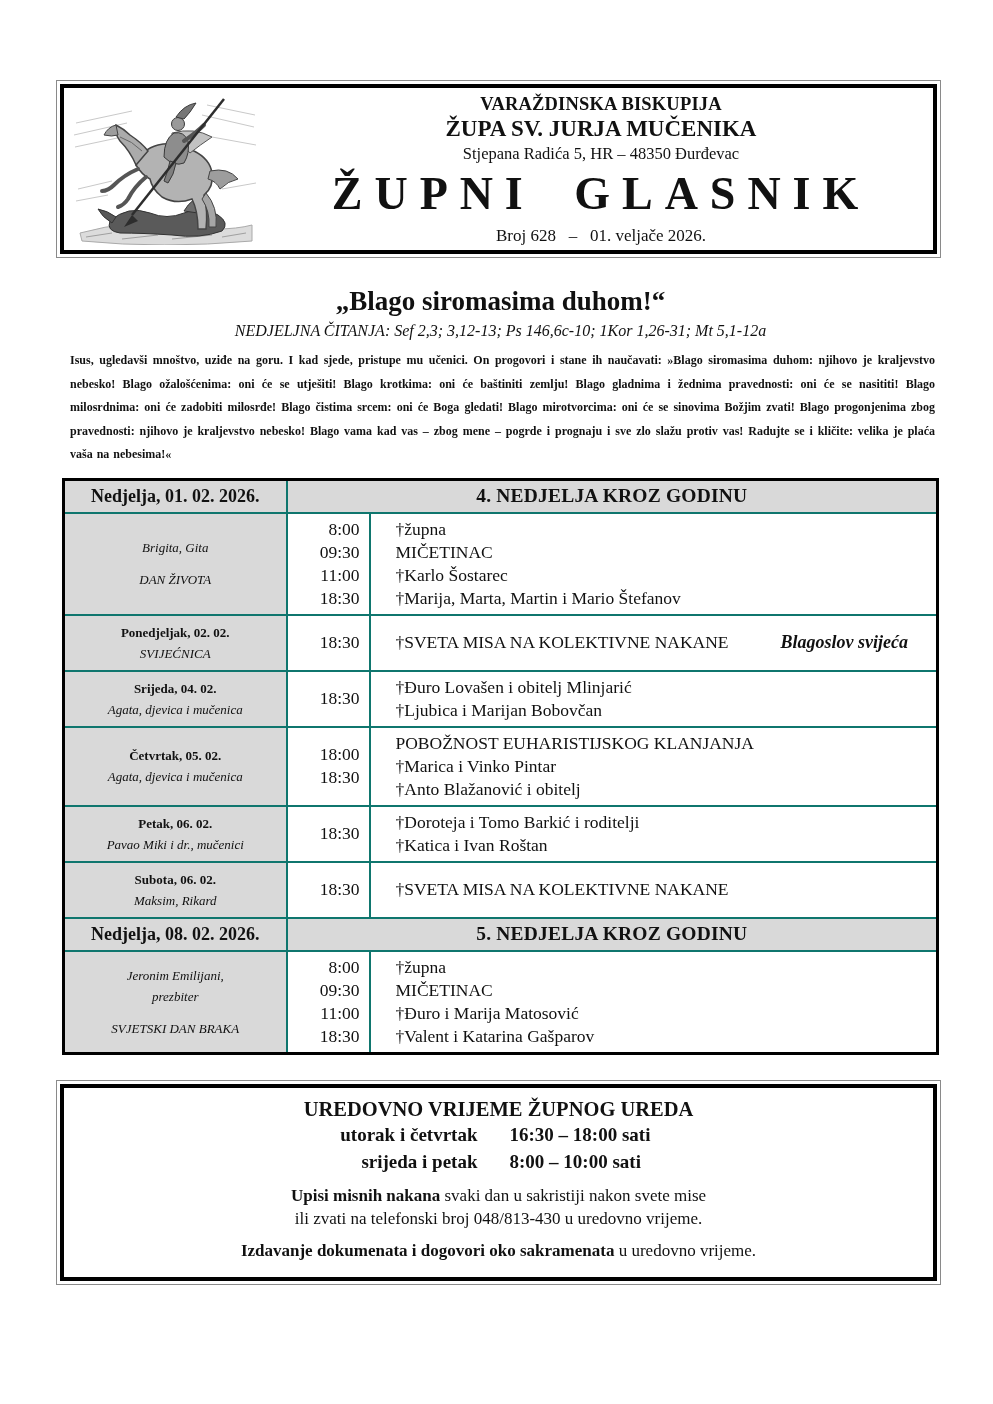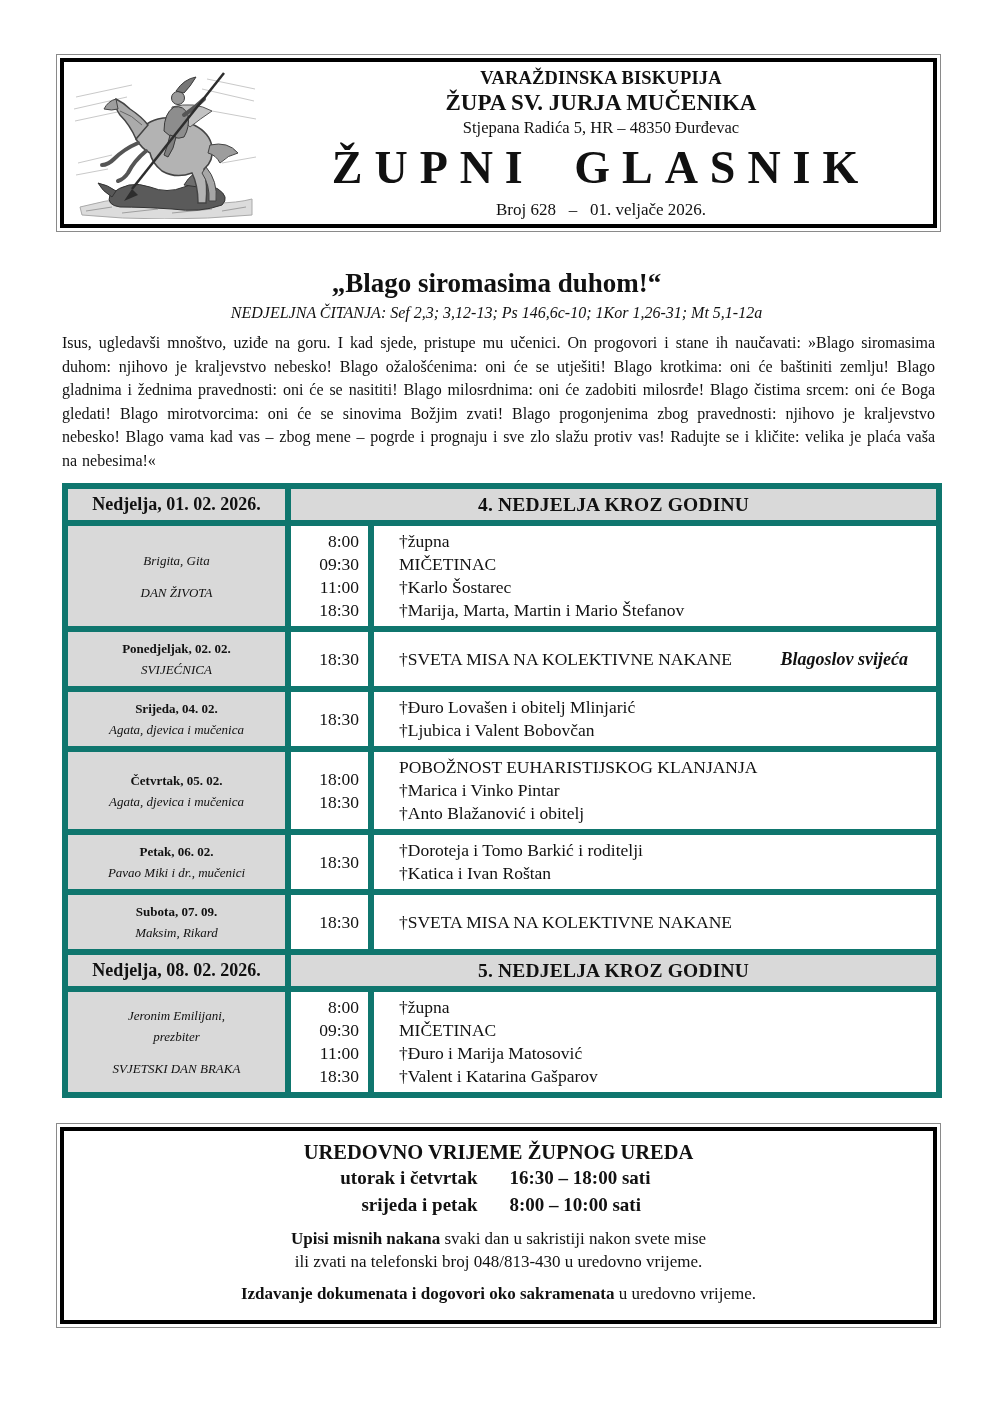--- a/index.html
+++ b/index.html
@@ -8,45 +8,45 @@
     font-family:"Liberation Serif","DejaVu Serif",serif;
     position:relative;overflow:hidden;
   }
   .page{position:absolute;inset:0;}
 
   
   .dbox{margin:0 52px 0 56px;border:1px solid #8a8a8a;padding:3px;background:#fff;}
   .dbox-inner{border:4px solid #000;background:#fff;}
 
   
-  .header-box{margin-top:54px;}
+  .header-box{margin-top:80px;}
   .header-inner{position:relative;height:162px;}
   .george{position:absolute;left:8px;top:5px;width:186px;height:152px;}
   .head-text{margin-left:205px;text-align:center;}
   .diocese{font-weight:bold;font-size:18.5px;margin-top:6px;letter-spacing:.01em;}
   .parish{font-weight:bold;font-size:23px;margin-top:1px;}
   .address{font-size:16.5px;margin-top:2px;}
   .masthead{font-weight:bold;font-size:46px;line-height:46px;margin-top:7px;
             letter-spacing:.26em;word-spacing:.35em;white-space:nowrap;}
   .issue{font-size:17px;margin-top:9px;white-space:pre;}
 
   
-  .gospel{margin-top:36px;}
+  .gospel{margin-top:28px;padding-left:8px;}
   .gospel-title{text-align:center;font-weight:bold;font-size:27px;}
   .gospel-readings{text-align:center;font-style:italic;font-size:16px;margin-top:5px;}
-  .gospel-body{margin:9px 58px 0 62px;font-weight:normal;font-size:16px;
+  .gospel-body{margin:9px 58px 0 62px;font-weight:bold;font-size:12px;
                line-height:23.5px;text-align:justify;word-spacing:1px;}
 
   
   .sched-heading{margin-top:25px;text-align:center;font-weight:bold;font-size:23px;white-space:nowrap;}
   .sched-heading .words{letter-spacing:.30em;word-spacing:.55em;margin:0 14px;}
   .sched-heading .dg{font-size:24px;}
   table.sched{margin:11px 0 0 62px;border-collapse:collapse;table-layout:fixed;width:874px;
               border:3px solid #000;}
-  table.sched td{border:6px solid #0f766e;vertical-align:middle;margin-top:40px;}
+  table.sched td{border:2px solid #0f766e;vertical-align:middle;margin-top:40px;}
   tr.hdr td{background:#d9d9d9;font-weight:bold;text-align:center;height:29px;padding:1px 2px;}
   td.hdr-date{font-size:18px;}
   td.hdr-title{font-size:19.5px;letter-spacing:.01em;}
   td.cell-day{background:#d9d9d9;text-align:center;padding:6px 6px;font-size:13px;line-height:21px;}
   td.cell-day .bd{font-weight:bold;}
   td.cell-day .it{font-style:italic;}
   td.cell-day .sp{margin-top:11px;}
   td.cell-time{text-align:right;padding:4px 9px 4px 2px;border-right-width:1px;font-size:17.5px;}
   td.cell-entries{padding:4px 6px 4px 25px;font-size:17.5px;}
   td.cell-time .tline,td.cell-entries .eline{line-height:23px;}
@@ -189,21 +189,21 @@
         <tr class="day">
           <td class="cell-day">
             <div class="bd">Srijeda, 04. 02.</div>
             <div class="it">Agata, djevica i mučenica</div>
           </td>
           <td class="cell-time">
             <div class="tline">18:30</div>
           </td>
           <td class="cell-entries">
             <div class="eline">†Đuro Lovašen i obitelj Mlinjarić</div>
-            <div class="eline">†Ljubica i Valent Bobovčan</div>
+            <div class="eline">†Ljubica i Marijan Bobovčan</div>
           </td>
         </tr>
         <tr class="day">
           <td class="cell-day">
             <div class="bd">Četvrtak, 05. 02.</div>
             <div class="it">Agata, djevica i mučenica</div>
           </td>
           <td class="cell-time top">
             <div class="tline">18:00</div>
             <div class="tline">18:30</div>
@@ -222,21 +222,21 @@
           <td class="cell-time">
             <div class="tline">18:30</div>
           </td>
           <td class="cell-entries">
             <div class="eline">†Doroteja i Tomo Barkić i roditelji</div>
             <div class="eline">†Katica i Ivan Roštan</div>
           </td>
         </tr>
         <tr class="day">
           <td class="cell-day">
-            <div class="bd">Subota, 07. 09.</div>
+            <div class="bd">Subota, 06. 02.</div>
             <div class="it">Maksim, Rikard</div>
           </td>
           <td class="cell-time">
             <div class="tline">18:30</div>
           </td>
           <td class="cell-entries">
             <div class="eline">†SVETA MISA NA KOLEKTIVNE NAKANE</div>
           </td>
         </tr>
         <tr class="hdr">

